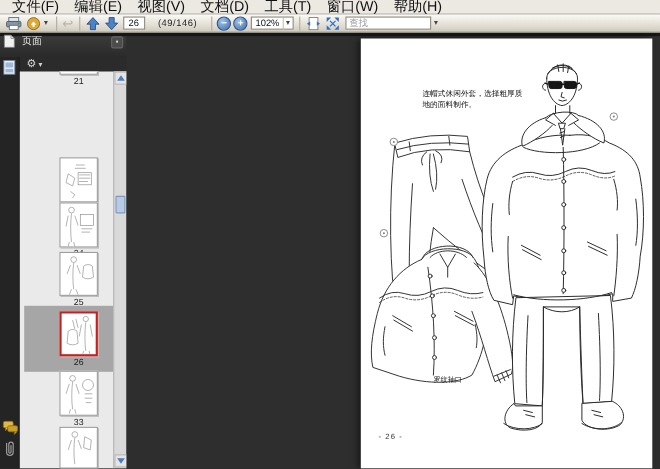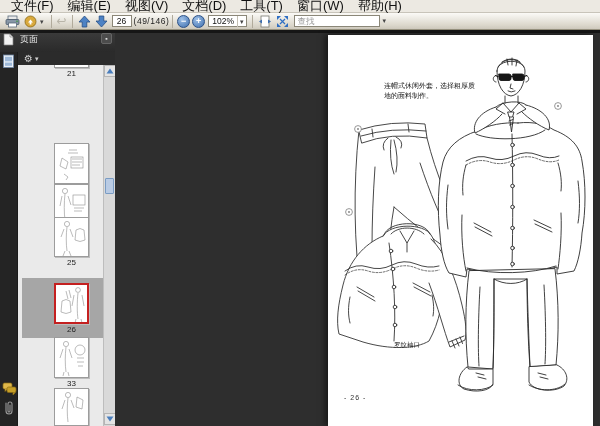--- a/index.html
+++ b/index.html
@@ -14,42 +14,42 @@
 
   
   .toolbar { position:absolute; left:0; top:13px; width:600px; height:17px;
     background:linear-gradient(#fbfaf7,#dedacf 70%,#cfcabe);
     border-bottom:1px solid #97927f; display:flex; align-items:center; padding-left:3px; }
   .tb-btn { height:15px; display:flex; align-items:center; justify-content:center;
     padding:0 2px; border-radius:2px; }
   .tb-sep { width:1px; height:13px; background:#b1ab9c; margin:0 3px; }
   .pageno-input { width:20px; height:12px; font-size:8.5px; text-align:center;
     border:1px solid #8b8778; background:#fff; color:#111; margin:0 2px; }
-  .page-count { font-size:8.5px; color:#222; letter-spacing:.5px; margin:0 0; white-space:nowrap; }
+  .page-count { font-size:8.5px; color:#222; letter-spacing:.5px; margin:0 10px; white-space:nowrap; }
   .zoom-combo { display:flex; align-items:center; border:1px solid #8b8778; background:#fff;
     height:12px; margin:0 2px; }
   .zoom-combo .zval { font-size:8.5px; color:#111; padding:0 3px; min-width:26px; }
   .combo-caret { font-size:7px; color:#444; padding:0 2px; border-left:1px solid #c4c0b4; line-height:11px; }
   .search-box { display:flex; align-items:center; margin-left:3px; }
-  .search-input { width:86px; height:12px; font-size:8.5px; border:1px solid #8b8778;
+  .search-input { width:78px; height:12px; font-size:8.5px; border:1px solid #8b8778;
     background:#fff; color:#333; padding:0 3px; }
   .search-input::placeholder { color:#9a9a9a; }
   .mini-caret { font-size:7px; color:#444; margin-left:3px; }
   .round-btn { width:13px; height:13px; border-radius:50%;
     background:radial-gradient(circle at 35% 30%, #9fc1e8, #3f6fae);
     border:1px solid #2d5288; color:#fff; font-size:9px; line-height:10px;
     display:flex; align-items:center; justify-content:center; margin:0 1px; font-weight:bold; }
   .disabled-icon { color:#b9b5a9; font-size:12px; line-height:12px; }
 
   
   .top-shadow { position:absolute; left:0; top:30px; width:600px; height:3px; background:#161616; }
 
   
   .sidebar-header { position:absolute; left:0; top:33px; width:115px; height:19px;
-    background:linear-gradient(#3a3a3a,#2a2a2a); display:flex; align-items:flex-start; padding:0 3px; }
+    background:linear-gradient(#3a3a3a,#2a2a2a); display:flex; align-items:flex-end; padding:8px 3px; }
   .sidebar-header .title { color:#e4e4e4; font-size:9px; margin-left:6px; flex:1; }
   .panel-options-btn { width:11px; height:11px; background:#4c4c4c; border:1px solid #666;
     color:#ddd; font-size:7px; line-height:9px; text-align:center; border-radius:2px; }
   .panel-toolbar { position:absolute; left:18px; top:52px; width:97px; height:13px;
     background:#2b2b2b; display:flex; align-items:center; padding-left:6px; }
   .gear-glyph { color:#cfcfcf; font-size:10px; line-height:11px; }
   .gear-caret { color:#cfcfcf; font-size:7px; margin-left:2px; }
 
   .icon-strip { position:absolute; left:0; top:52px; width:18px; height:374px; background:#242424;
     border-right:1px solid #1b1b1b; }
@@ -241,21 +241,21 @@
       <svg width="35" height="41" viewBox="0 0 35 41" stroke="#8d8d8d" stroke-width="0.6" fill="none">
         <circle cx="10" cy="6" r="2.6"></circle>
           <path d="M10,9 C9,17 9,28 10,35 M7,11 l-2,10 M13,11 l3,9 M8,35 l-1,4 M12,35 l1,4"></path>
         <rect x="18" y="10" width="12" height="10"></rect>
           <path d="M19,23 h10 M19,26 h8"></path>
       </svg>
     </div>
     <div class="thumb-label">24</div>
   </div>
 
-  <div class="thumb" style="top:152px;">
+  <div class="thumb" style="top:164px;">
     <div class="thumb-img" style="height:40px;">
       <svg width="35" height="40" viewBox="0 0 35 40" stroke="#8d8d8d" stroke-width="0.6" fill="none">
         <circle cx="12" cy="6" r="2.6"></circle>
           <path d="M12,9 C11,16 11,26 12,33 M9,11 l-3,8 M15,11 l3,8 M10,33 l-2,5 M14,33 l2,5"></path>
         <path d="M21,12 q4,-3 8,0 l1,10 q-5,3 -10,0 Z"></path>
       </svg>
     </div>
     <div class="thumb-label">25</div>
   </div>
 

